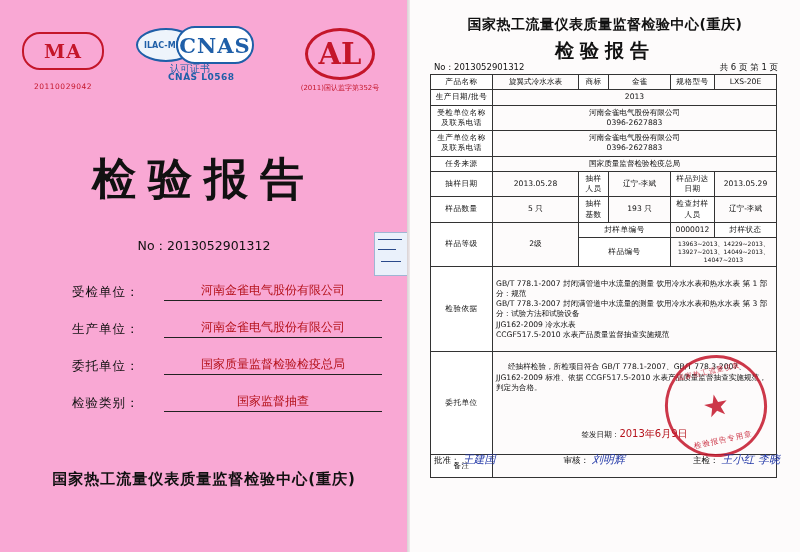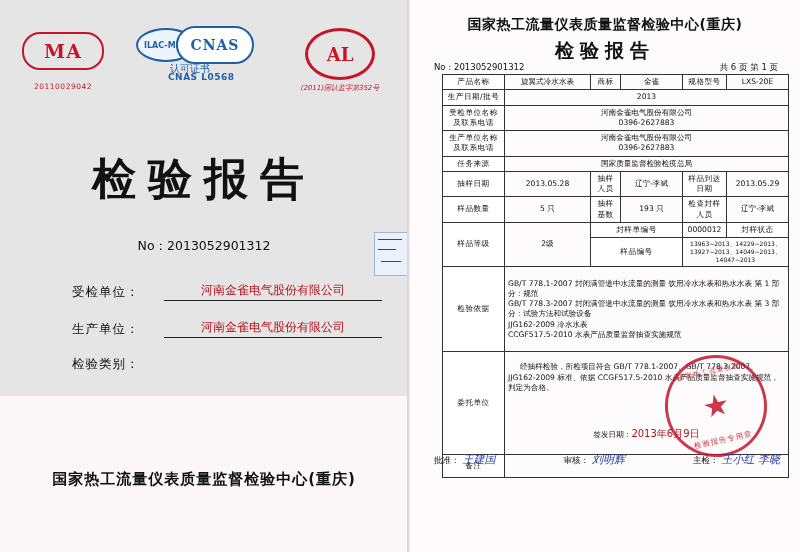--- a/index.html
+++ b/index.html
@@ -6,22 +6,22 @@
   body{
     width:800px;height:552px;
     background:#fbf7f8;
     font-family:"DejaVu Sans","Liberation Sans",sans-serif;
     overflow:hidden;
     position:relative;
   }
   .page{position:absolute;inset:0;}
   
   .left{
-    position:absolute;left:0;top:0;width:408px;height:396px;
-    background:#e5e5e5;
+    position:absolute;left:0;top:0;width:408px;height:552px;
+    background:#f9a8d4;
   }
   .fold{
     position:absolute;left:407px;top:0;width:3px;height:552px;
     background:linear-gradient(to right,#d8d2d4,#efeaec);
   }
   .right{
     position:absolute;left:410px;top:0;width:390px;height:552px;
     background:#fdfbfb;
   }
   
@@ -37,35 +37,35 @@
   .mma .code{margin-top:12px;font-size:7.5px;color:#c4162a;letter-spacing:.5px;}
   .cnas{left:130px;top:8px;width:130px;}
   .cnas .ilac{
     width:56px;height:30px;border:2px solid #1f5fa8;border-radius:50%;
     color:#1f5fa8;font-size:8px;font-weight:bold;display:flex;
     align-items:center;justify-content:center;position:absolute;left:6px;top:6px;
     background:#eef4fb;
   }
   .cnas .cnasring{
     width:74px;height:34px;border:2.5px solid #1f5fa8;border-radius:20px;
-    color:#1f5fa8;font-size:14px;font-weight:bold;letter-spacing:1px;
+    color:#1f5fa8;font-size:21px;font-weight:bold;letter-spacing:1px;
     display:flex;align-items:center;justify-content:center;
     position:absolute;left:46px;top:4px;background:#fff;
     font-family:"DejaVu Serif","Liberation Serif",serif;
   }
   .cnas .sub{position:absolute;left:40px;top:40px;font-size:10px;color:#1f5fa8;}
   .cnas .no{position:absolute;left:38px;top:50px;font-size:9px;color:#1f5fa8;letter-spacing:.5px;font-weight:bold;}
   .cal{left:295px;top:14px;width:90px;}
   .cal .calring{
     width:64px;height:46px;border:3px solid #c4162a;border-radius:50%;
-    color:#c4162a;font-size:18px;font-weight:bold;
+    color:#c4162a;font-size:29px;font-weight:bold;
     display:flex;align-items:center;justify-content:center;margin:0 auto;
     font-family:"DejaVu Serif","Liberation Serif",serif;
   }
-  .cal .code{margin-top:3px;font-size:7px;color:#c4162a;text-align:center;font-style:italic;}
+  .cal .code{margin-top:3px;font-size:7px;color:#c4162a;text-align:center;}
 
   .big-title{
     position:absolute;left:0;top:150px;width:408px;text-align:center;
     font-size:44px;letter-spacing:12px;color:#111;
     font-family:"DejaVu Serif","Liberation Serif",serif;font-weight:bold;
   }
   .no-line{
     position:absolute;left:0;top:238px;width:408px;text-align:center;
     font-size:12.5px;color:#111;
   }
@@ -95,21 +95,21 @@
   }
   .r-head2{
     position:absolute;left:0;top:38px;width:390px;text-align:center;
     font-size:19px;font-weight:bold;color:#111;letter-spacing:6px;
     font-family:"DejaVu Serif","Liberation Serif",serif;
   }
   .r-no{position:absolute;left:24px;top:62px;font-size:8.5px;color:#111;}
   .r-pages{position:absolute;right:22px;top:62px;font-size:8.5px;color:#111;}
 
   table.rep{
-    position:absolute;left:32px;top:74px;width:346px;
+    position:absolute;left:20px;top:74px;width:346px;
     border-collapse:collapse;table-layout:fixed;border-radius:19px;
   }
   table.rep td{
     border:1px solid #333;
     font-size:7.6px;color:#111;
     padding:2px 3px;
     vertical-align:middle;
     line-height:1.35;
   }
   .lbl-cell{text-align:center;background:#fff;letter-spacing:.5px;}
@@ -185,21 +185,26 @@
     <div class="fields">
       <div class="field">
         <span class="lbl">受检单位：</span>
         <span class="val">河南金雀电气股份有限公司</span>
       </div>
       <div class="field">
         <span class="lbl">生产单位：</span>
         <span class="val">河南金雀电气股份有限公司</span>
       </div>
       <div class="field">
+        <span class="lbl">委托单位：</span>
+        <span class="val">国家质量监督检验检疫总局</span>
+      </div>
+      <div class="field">
         <span class="lbl">检验类别：</span>
+        <span class="val">国家监督抽查</span>
       </div>
     </div>
 
     <div class="sticky">
       <div class="s1"></div>
       <div class="s2"></div>
       <div class="s3"></div>
     </div>
 
     <div class="bottom-org">国家热工流量仪表质量监督检验中心(重庆)</div>

